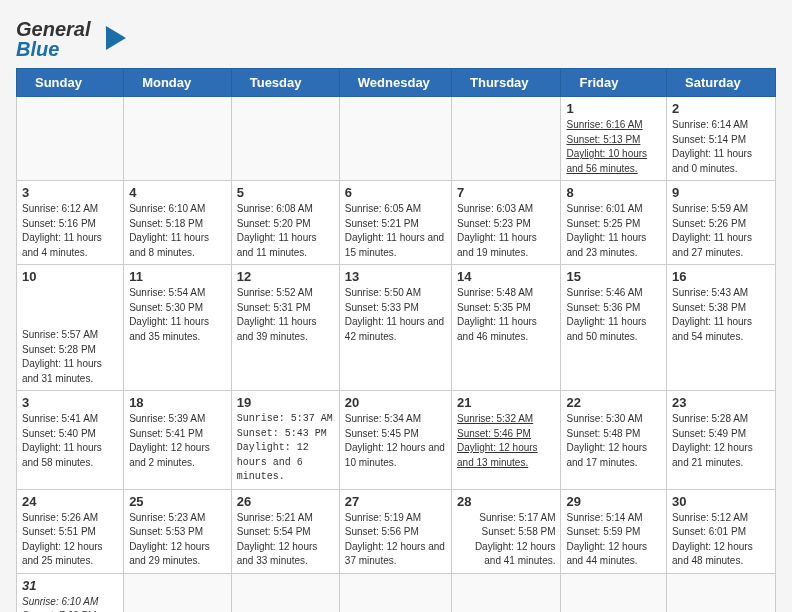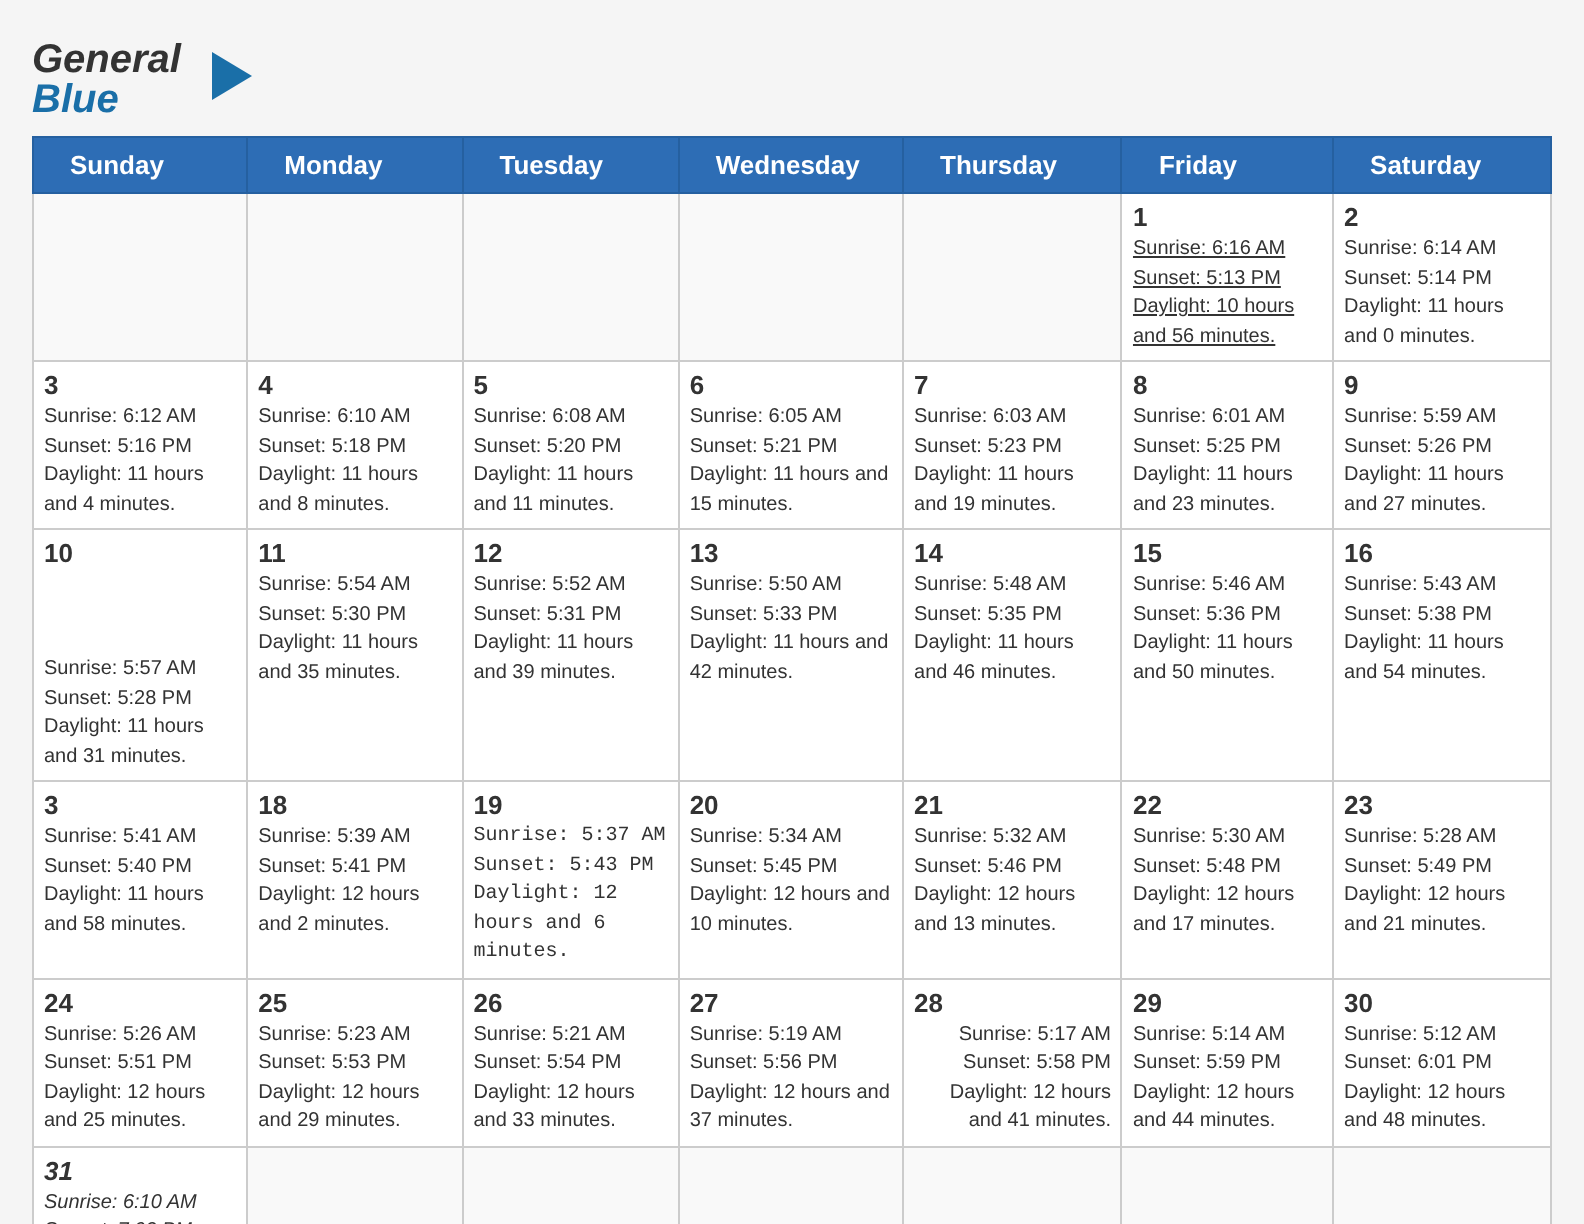--- a/index.html
+++ b/index.html
@@ -236,21 +236,21 @@
 Daylight: 12 hours and 6 minutes.</div>
         </td>
         <td>
           <span class="day-number">20</span>
           <div class="day-info" style="white-space: pre-line;">Sunrise: 5:34 AM
 Sunset: 5:45 PM
 Daylight: 12 hours and 10 minutes.</div>
         </td>
         <td>
           <span class="day-number">21</span>
-          <div class="day-info" style="white-space: pre-line;">Sunrise: 5:32 AM
+          <div class="day-info" style="white-space: pre-line; text-decoration: underline;">Sunrise: 5:32 AM
 Sunset: 5:46 PM
 Daylight: 12 hours and 13 minutes.</div>
         </td>
         <td>
           <span class="day-number">22</span>
           <div class="day-info" style="white-space: pre-line;">Sunrise: 5:30 AM
 Sunset: 5:48 PM
 Daylight: 12 hours and 17 minutes.</div>
         </td>
         <td>

